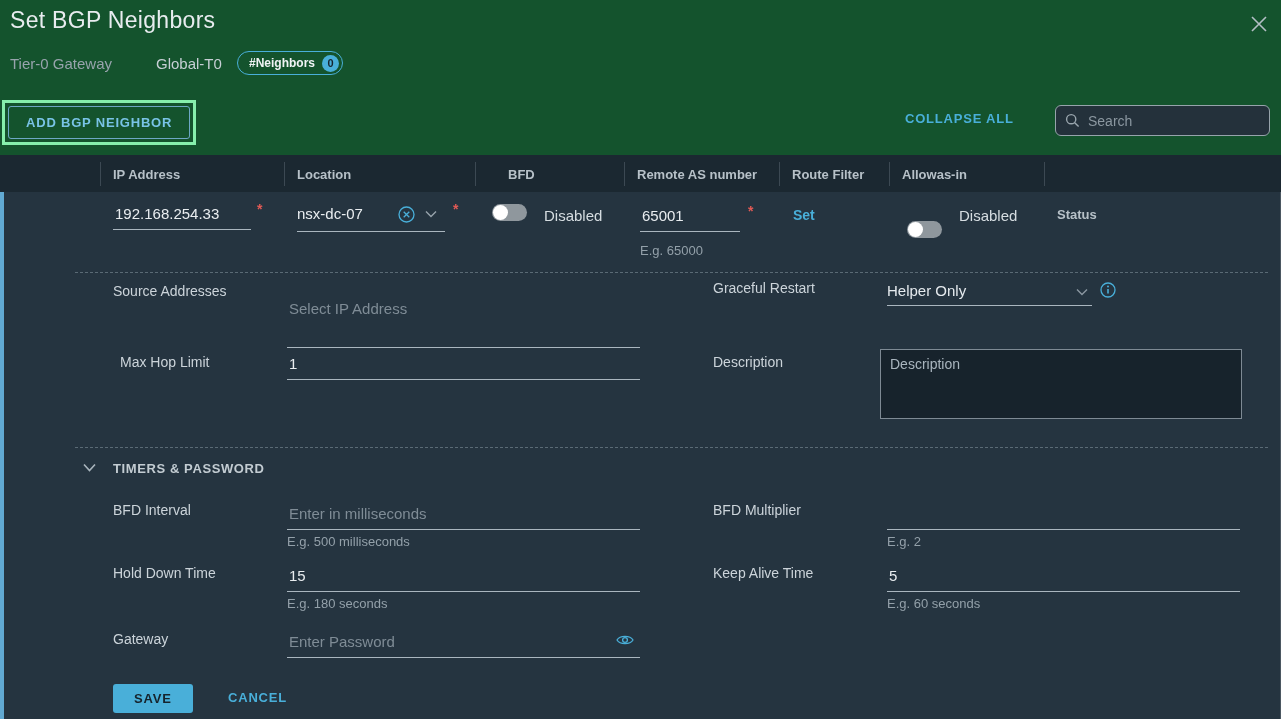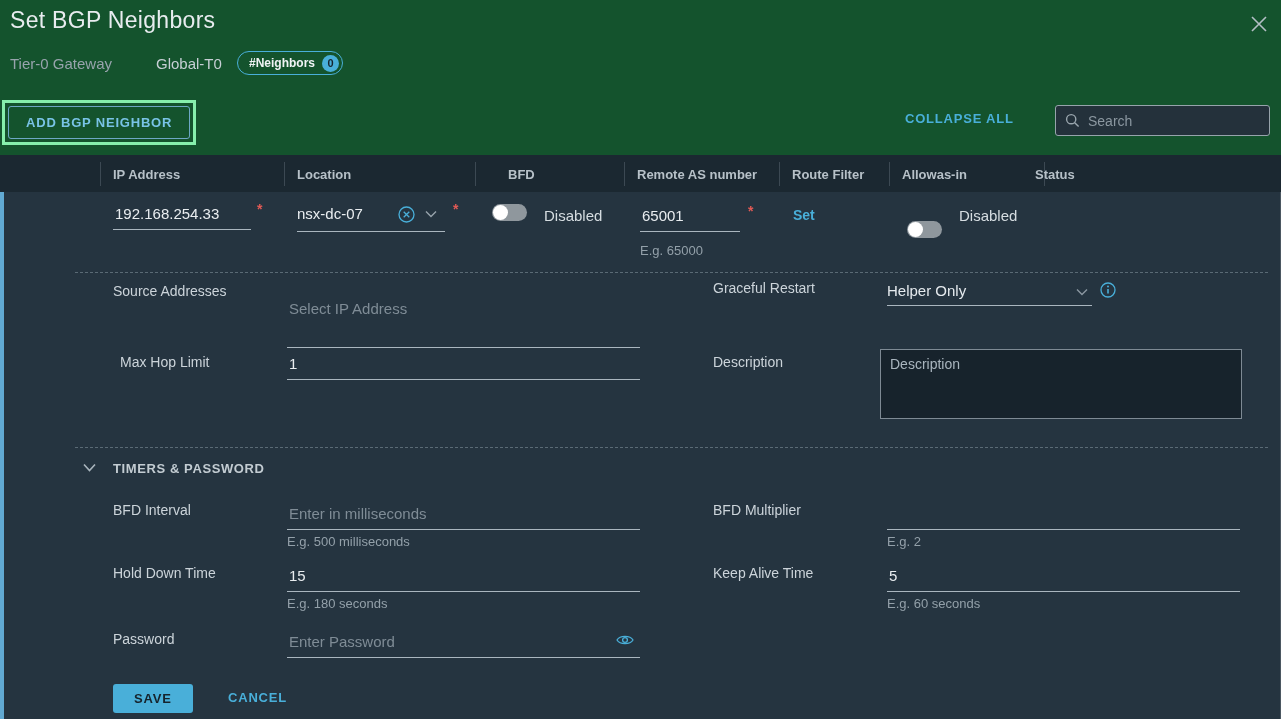--- a/index.html
+++ b/index.html
@@ -70,21 +70,21 @@
   <div class="abs sub-value" style="left:156px; top:55px;">Global-T0</div>
   <div class="abs badge" style="left:237px; top:51px;">
     <span class="badge-label">#Neighbors</span>
     <span class="badge-count">0</span>
   </div>
 
   <div class="abs annotation" style="left:2px; top:100px;">
     <button class="btn-outline">ADD BGP NEIGHBOR</button>
   </div>
   <div class="abs link" style="left:905px; top:111px;">COLLAPSE ALL</div>
-  <div class="abs searchbox" style="left:1055px; top:105px;">
+  <div class="abs searchbox" style="left:1055px; top:105px;border-radius:6px;">
     <span class="icon" style="color:#9aa6ae;">
       <svg width="15" height="15" viewBox="0 0 15 15">
           <circle cx="6.2" cy="6.2" r="4.6" stroke="currentColor" stroke-width="1.4" fill="none"></circle>
           <path d="M9.7 9.7 L13.6 13.6" stroke="currentColor" stroke-width="1.4"></path>
         </svg>
     </span>
     <input type="text" placeholder="Search" style="">
   </div>
 
   <div class="abs panel">
@@ -96,21 +96,21 @@
       <div class="abs col-div" style="left:624px;"></div>
       <div class="abs col-div" style="left:779px;"></div>
       <div class="abs col-div" style="left:889px;"></div>
       <div class="abs col-div" style="left:1044px;"></div>
       <div class="abs head-cell" style="left:113px;">IP Address</div>
       <div class="abs head-cell" style="left:297px;">Location</div>
       <div class="abs head-cell" style="left:508px;">BFD</div>
       <div class="abs head-cell" style="left:637px;">Remote AS number</div>
       <div class="abs head-cell" style="left:792px;">Route Filter</div>
       <div class="abs head-cell" style="left:902px;">Allowas-in</div>
-      <div class="abs head-cell" style="left:1035px;">Status</div>
+      <div class="abs head-cell" style="left:1057px;margin-top:40px;">Status</div>
     </div>
 
     <div class="abs row-accent"></div>
 
     <input class="abs ufield" style="left: 113px; top: 50px; width: 138px;" value="192.168.254.33">
     <span class="abs req" style="left:257px; top:46px;">*</span>
 
     <div class="abs" style="left:297px; top:50px; width:148px; border-bottom:1px solid #aab6bf; height:27px;">
       <span style="font-size:15px; color:#e9edf0;">nsx-dc-07</span>
       <span class="abs icon" style="left:101px; top:1px; color:#49afd9; cursor:pointer;">
@@ -185,21 +185,21 @@
     <div class="abs hint" style="left:887px; top:379px;">E.g. 2</div>
 
     <div class="abs label" style="left:113px; top:410px;">Hold Down Time</div>
     <input class="abs ufield" style="left: 287px; top: 412px; width: 353px;" value="15">
     <div class="abs hint" style="left:287px; top:441px;">E.g. 180 seconds</div>
 
     <div class="abs label" style="left:713px; top:410px;">Keep Alive Time</div>
     <input class="abs ufield" style="left: 887px; top: 412px; width: 353px;" value="5">
     <div class="abs hint" style="left:887px; top:441px;">E.g. 60 seconds</div>
 
-    <div class="abs label" style="left:113px; top:476px;">Password</div>
+    <div class="abs label" style="left:113px; top:476px;">Gateway</div>
     <input type="text" class="abs ufield" style="left: 287px; top: 478px; width: 353px;" placeholder="Enter Password">
     <span class="abs icon" style="left:616px; top:478px; color:#49afd9; cursor:pointer;">
       <svg width="18" height="14" viewBox="0 0 18 14">
           <path d="M1 7 C4 2.2 14 2.2 17 7 C14 11.8 4 11.8 1 7 Z" stroke="currentColor" stroke-width="1.3" fill="none"></path>
           <circle cx="9" cy="7" r="2.4" stroke="currentColor" stroke-width="1.3" fill="none"></circle>
         </svg>
     </span>
 
     <button class="abs btn-save" style="left:113px; top:529px;">SAVE</button>
     <div class="abs link" style="left:228px; top:535px;">CANCEL</div>

